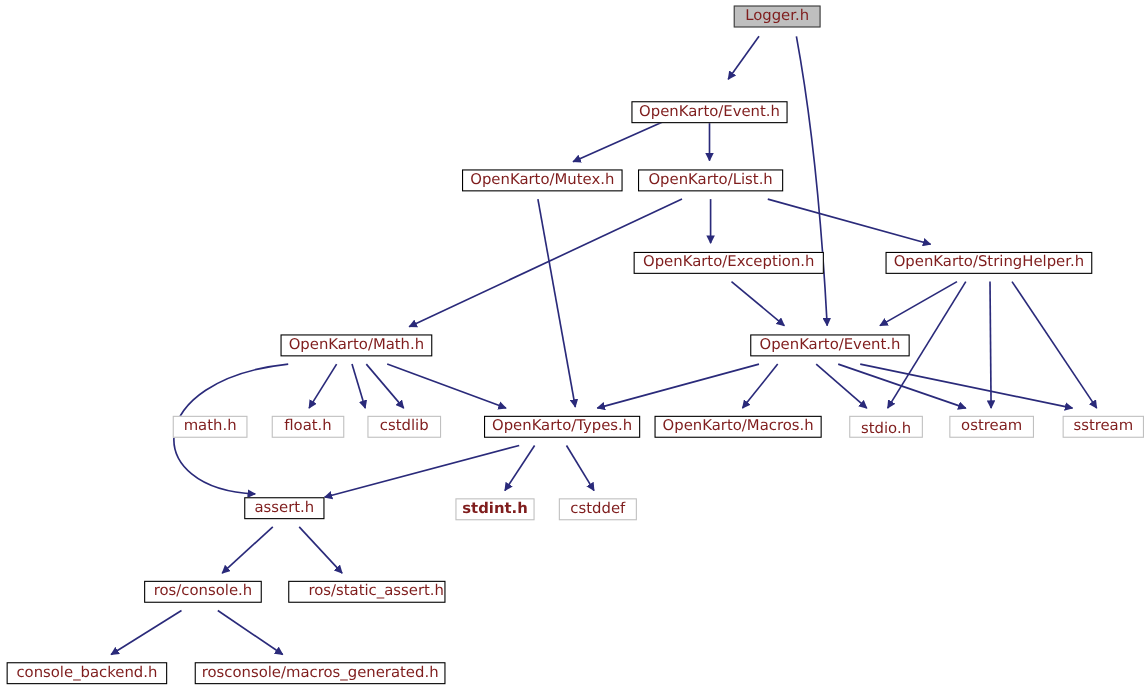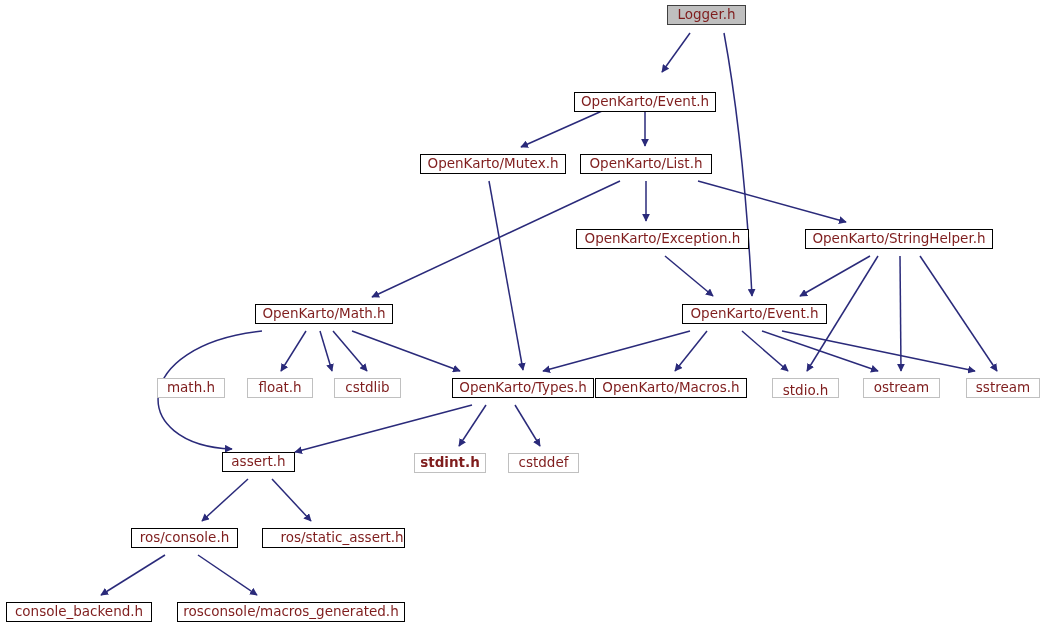--- a/index.html
+++ b/index.html
@@ -122,21 +122,21 @@
       </div>
       <div class="node sys" style="left: 157px; top: 378px; width: 68px;">
         <span class="label">math.h</span>
       </div>
       <div class="node sys" style="left: 247px; top: 378px; width: 66px;">
         <span class="label">float.h</span>
       </div>
       <div class="node sys" style="left: 334px; top: 378px; width: 67px;">
         <span class="label">cstdlib</span>
       </div>
-      <div class="node" style="left: 452px; top: 378px; width: 142px;">
+      <div class="node" style="left: 440px; top: 378px; width: 142px;">
         <span class="label">OpenKarto/Types.h</span>
       </div>
       <div class="node" style="left: 595px; top: 378px; width: 152px;">
         <span class="label">OpenKarto/Macros.h</span>
       </div>
       <div class="node sys" style="left: 772px; top: 378px; width: 67px; align-items: flex-end;">
         <span class="label">stdio.h</span>
       </div>
       <div class="node sys" style="left: 863px; top: 378px; width: 77px;">
         <span class="label">ostream</span>

